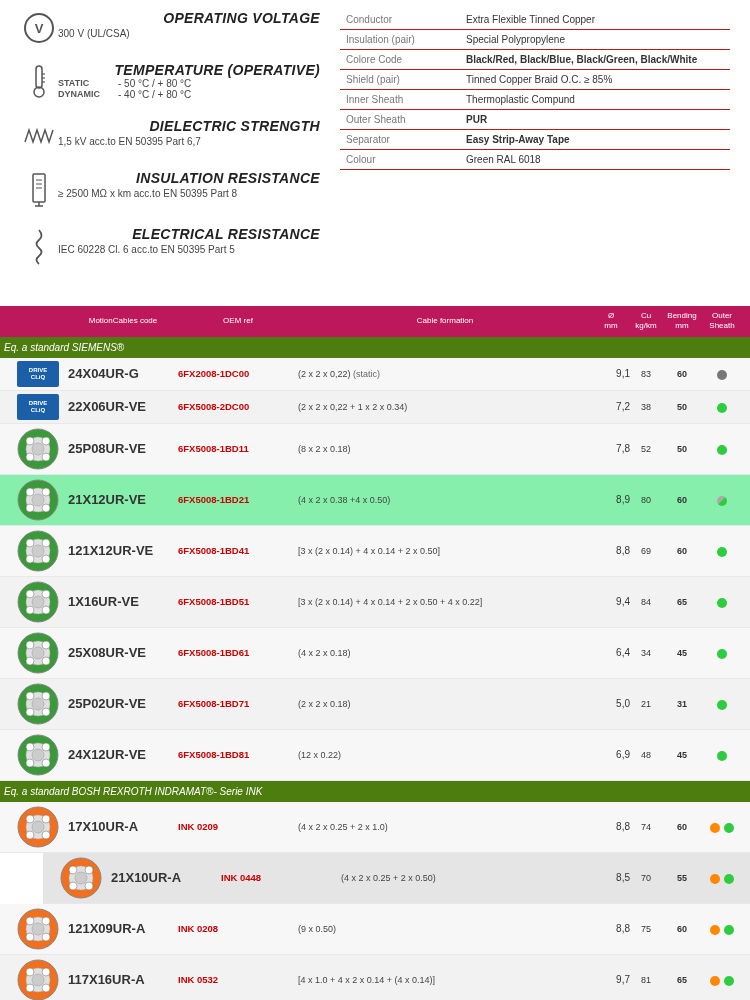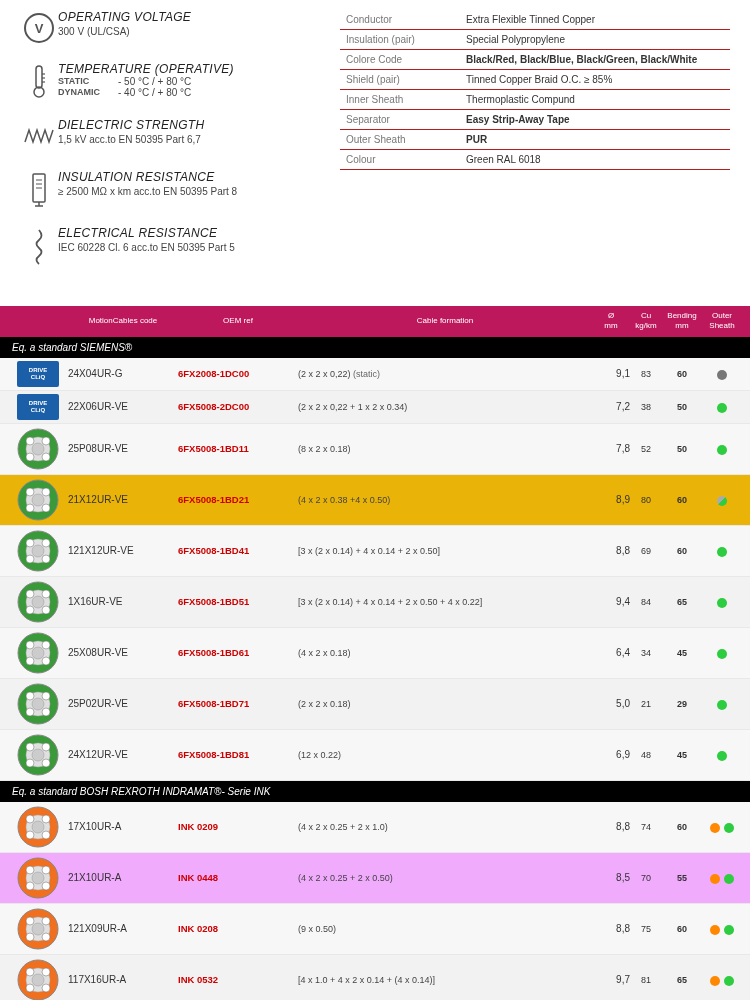--- a/index.html
+++ b/index.html
@@ -37,26 +37,27 @@
       flex-shrink: 0;
       display: flex;
       align-items: center;
       justify-content: center;
       padding-top: 2px;
     }
     .spec-text {
       flex: 1;
     }
     .spec-title {
-      font-weight: normal;
-      font-size: 12px;
+      font-weight: bold;
+      font-size: 14px;
       text-transform: uppercase;
       letter-spacing: 0.3px;
       color: #222;
       font-style: italic;
+      text-align: right;
     }
     .spec-value {
       font-size: 10px;
       color: #444;
       margin-top: 2px;
     }
     .spec-row {
       display: flex;
       font-size: 10px;
       color: #444;
@@ -107,23 +108,23 @@
     .col-img { width: 60px; flex-shrink: 0; }
     .col-code { width: 110px; flex-shrink: 0; }
     .col-oem { width: 120px; flex-shrink: 0; }
     .col-formation { flex: 1; }
     .col-mm { width: 38px; flex-shrink: 0; text-align: center; }
     .col-cu { width: 32px; flex-shrink: 0; text-align: center; }
     .col-bend { width: 40px; flex-shrink: 0; text-align: center; }
     .col-sheath { width: 40px; flex-shrink: 0; text-align: center; }
 
     .group-header {
-      background: #000000;
+      background: #4d7c0f;
       color: #fff;
-      padding: 5px 12px;
+      padding: 5px 4px;
       font-size: 10px;
       font-style: italic;
     }
 
     .data-row {
       display: flex;
       align-items: center;
       padding: 3px 8px;
       border-bottom: 1px solid #e8e8e8;
       background: #fff;
@@ -135,23 +136,23 @@
     .cell-img {
       width: 60px;
       flex-shrink: 0;
       display: flex;
       align-items: center;
       justify-content: center;
     }
     .cell-code {
       width: 110px;
       flex-shrink: 0;
-      font-size: 10px;
+      font-size: 13px;
       color: #333;
-      font-weight: normal;
+      font-weight: bold;
     }
     .cell-oem {
       width: 120px;
       flex-shrink: 0;
       font-size: 9.5px;
       color: #cc0000;
       font-weight: bold;
     }
     .cell-formation {
       flex: 1;
@@ -316,26 +317,26 @@
             </tr>
             <tr>
               <td>Shield (pair)</td>
               <td>Tinned Copper Braid O.C. ≥ 85%</td>
             </tr>
             <tr>
               <td>Inner Sheath</td>
               <td>Thermoplastic Compund</td>
             </tr>
             <tr>
+              <td>Outer Sheath</td>
+              <td class="bold-val">PUR</td>
+            </tr>
+            <tr>
               <td>Separator</td>
               <td class="bold-val">Easy Strip-Away Tape</td>
-            </tr>
-            <tr>
-              <td>Outer Sheath</td>
-              <td class="bold-val">PUR</td>
             </tr>
             <tr>
               <td>Colour</td>
               <td>Green RAL 6018</td>
             </tr>
           </tbody>
       </table>
     </div>
   </div>
 
@@ -395,21 +396,21 @@
   </svg>
           </div>
       <div class="cell-code">25P08UR-VE</div>
       <div class="cell-oem">6FX5008-1BD11</div>
       <div class="cell-formation">(8 x 2 x 0.18)</div>
       <div class="cell-mm">7,8</div>
       <div class="cell-cu">52</div>
       <div class="cell-bend">50</div>
       <div class="cell-sheath"><span class="dot dot-green"></span></div>
     </div>
-        <div class="data-row" style="background: #eab308;">
+        <div class="data-row" style="background: #86efac;">
       <div class="cell-img">
             <svg width="44" height="44" viewBox="0 0 44 44">
     <circle cx="22" cy="22" r="20" fill="#3a9a3a" stroke="#888" stroke-width="1"></circle>
     <circle cx="22" cy="22" r="12" fill="#e0e0e0" stroke="#aaa" stroke-width="0.5"></circle>
     <circle cx="22" cy="22" r="6" fill="#ccc" stroke="#999" stroke-width="0.5"></circle>
     <circle cx="14" cy="14" r="4" fill="#ffffff" stroke="#666" stroke-width="0.5"></circle>
     <circle cx="30" cy="14" r="4" fill="#ffffff" stroke="#666" stroke-width="0.5"></circle>
     <circle cx="14" cy="30" r="4" fill="#fff" stroke="#666" stroke-width="0.5"></circle>
     <circle cx="30" cy="30" r="4" fill="#ffffff" stroke="#666" stroke-width="0.5"></circle>
   </svg>
@@ -492,21 +493,21 @@
     <circle cx="30" cy="14" r="4" fill="#ffffff" stroke="#666" stroke-width="0.5"></circle>
     <circle cx="14" cy="30" r="4" fill="#fff" stroke="#666" stroke-width="0.5"></circle>
     <circle cx="30" cy="30" r="4" fill="#ffffff" stroke="#666" stroke-width="0.5"></circle>
   </svg>
           </div>
       <div class="cell-code">25P02UR-VE</div>
       <div class="cell-oem">6FX5008-1BD71</div>
       <div class="cell-formation">(2 x 2 x 0.18)</div>
       <div class="cell-mm">5,0</div>
       <div class="cell-cu">21</div>
-      <div class="cell-bend">29</div>
+      <div class="cell-bend">31</div>
       <div class="cell-sheath"><span class="dot dot-green"></span></div>
     </div>
         <div class="data-row">
       <div class="cell-img">
             <svg width="44" height="44" viewBox="0 0 44 44">
     <circle cx="22" cy="22" r="20" fill="#3a9a3a" stroke="#888" stroke-width="1"></circle>
     <circle cx="22" cy="22" r="12" fill="#e0e0e0" stroke="#aaa" stroke-width="0.5"></circle>
     <circle cx="22" cy="22" r="6" fill="#ccc" stroke="#999" stroke-width="0.5"></circle>
     <circle cx="14" cy="14" r="4" fill="#ffffff" stroke="#666" stroke-width="0.5"></circle>
     <circle cx="30" cy="14" r="4" fill="#ffffff" stroke="#666" stroke-width="0.5"></circle>
@@ -536,21 +537,21 @@
   </svg>
           </div>
       <div class="cell-code">17X10UR-A</div>
       <div class="cell-oem">INK 0209</div>
       <div class="cell-formation">(4 x 2 x 0.25 + 2 x 1.0)</div>
       <div class="cell-mm">8,8</div>
       <div class="cell-cu">74</div>
       <div class="cell-bend">60</div>
       <div class="cell-sheath"><span class="dot dot-orange"></span> <span class="dot dot-green"></span></div>
     </div>
-        <div class="data-row" style="background: #f0abfc;">
+        <div class="data-row" style="background: #e5e5e5; margin-left: 43px;">
       <div class="cell-img">
             <svg width="44" height="44" viewBox="0 0 44 44">
     <circle cx="22" cy="22" r="20" fill="#f07020" stroke="#888" stroke-width="1"></circle>
     <circle cx="22" cy="22" r="12" fill="#e0e0e0" stroke="#aaa" stroke-width="0.5"></circle>
     <circle cx="22" cy="22" r="6" fill="#ccc" stroke="#999" stroke-width="0.5"></circle>
     <circle cx="14" cy="14" r="4" fill="#ffffff" stroke="#666" stroke-width="0.5"></circle>
     <circle cx="30" cy="14" r="4" fill="#ffffff" stroke="#666" stroke-width="0.5"></circle>
     <circle cx="14" cy="30" r="4" fill="#fff" stroke="#666" stroke-width="0.5"></circle>
     <circle cx="30" cy="30" r="4" fill="#ffffff" stroke="#666" stroke-width="0.5"></circle>
   </svg>

